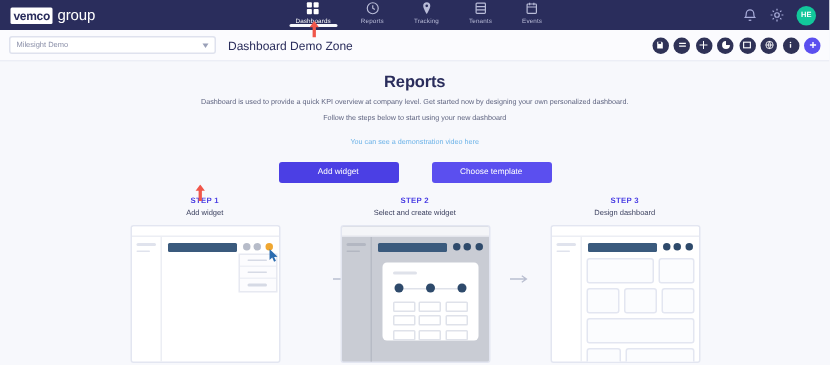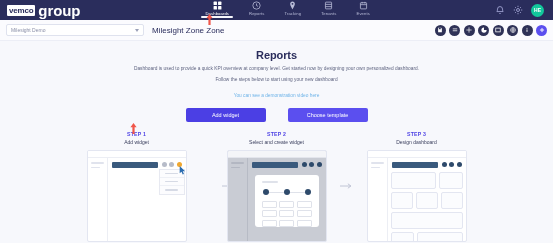--- a/index.html
+++ b/index.html
@@ -19,21 +19,21 @@
     display: flex;
     align-items: center;
     padding: 0 5px;
   }
   .logo { display: flex; align-items: center; gap: 3px; padding-left: 2px; }
   .logo-mark {
     background: #ffffff; color: #2a2d5c;
     font-size: 8px; font-weight: bold; letter-spacing: -0.2px;
     padding: 1px 2px; border-radius: 1px; line-height: 9px;
   }
-  .logo-word { color: #ffffff; font-size: 15px; font-weight: bold; letter-spacing: -0.1px; }
+  .logo-word { color: #ffffff; font-size: 10px; font-weight: normal; letter-spacing: -0.1px; }
 
   .nav { display: flex; align-items: flex-start; gap: 16px; margin: 0 auto; height: 20px; padding-top: 1px; }
   .nav-item {
     display: flex; flex-direction: column; align-items: center; gap: 1px;
     color: #b9bcd8; cursor: pointer; position: relative; padding: 0 2px;
   }
   .nav-item.active { color: #ffffff; }
   .nav-item.active::after {
     content: ""; position: absolute; left: -2px; right: -2px; bottom: -2px;
     height: 2px; background: #f7f8fc; border-radius: 1px;
@@ -233,21 +233,21 @@
     <svg class="red-arrow" style="left:206px; top:14px;" viewBox="0 0 10 16">
       <path d="M5 0 L9.5 6 H6.6 V16 H3.4 V6 H0.5 Z" fill="#f0564a"></path>
     </svg>
   </div>
 
   <div class="toolbar">
     <div class="zone-select">
       <span class="zone-select-text">Milesight Demo</span>
       <span class="caret"></span>
     </div>
-    <div class="zone-title">Milesight Zone Zone</div>
+    <div class="zone-title">Dashboard Demo Zone</div>
 
     <div class="toolbar-actions">
       <div class="circ-btn">
         <svg viewBox="0 0 16 16" fill="currentColor">
             <path d="M3 2h8l2 2v10H3z" fill="#fff"></path>
             <rect x="5" y="2" width="5" height="4" fill="#2f3257"></rect>
           </svg>
       </div>
       <div class="circ-btn">
         <svg viewBox="0 0 16 16" stroke="#fff" stroke-width="2" fill="none">

